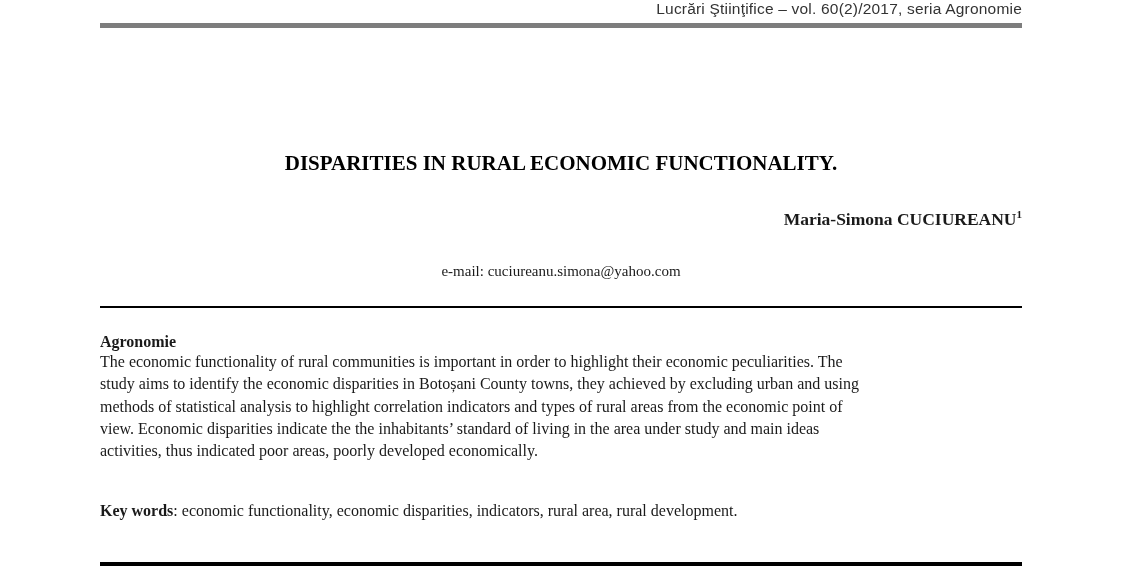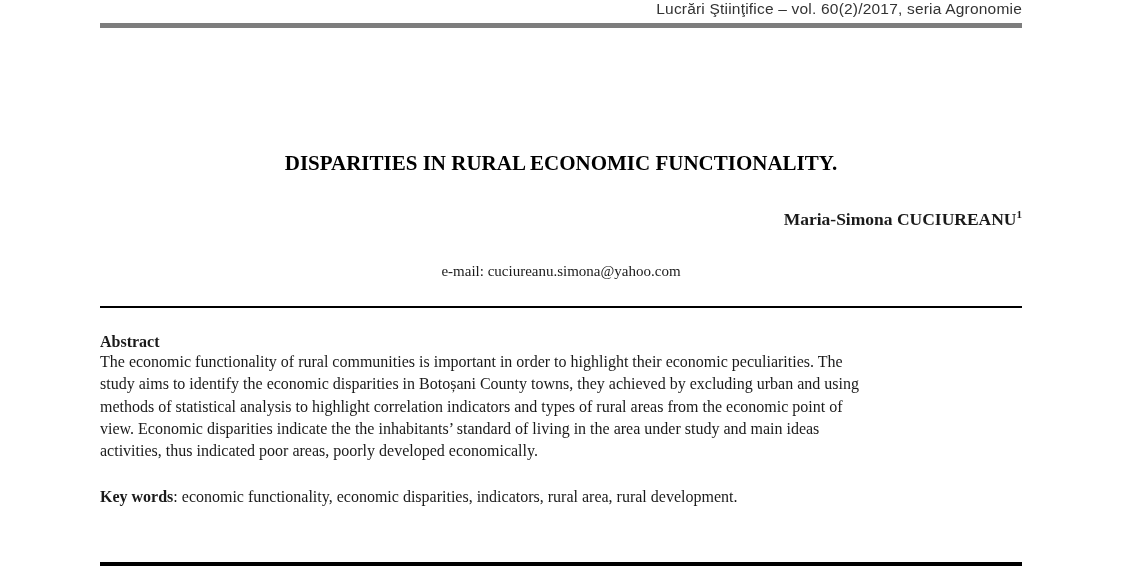--- a/index.html
+++ b/index.html
@@ -57,21 +57,21 @@
     margin-top:25px;
     font-weight:bold;
     font-size:16px;
   }
   .abstract-text{
     font-size:16px;
     line-height:22.4px;
     white-space:pre-line;
   }
   .keywords-line{
-    margin-top:25px;
+    margin-top:39px;
     font-size:16px;
   }
   .keywords-line .kw-label{font-weight:bold;}
 
   .bottom-bar{
     position:absolute;
     left:100px;
     top:562px;
     width:922px;
     height:4px;
@@ -93,21 +93,21 @@
     </div>
 
     <div class="author-line">
       <span>Maria-Simona CUCIUREANU</span><sup>1</sup>
     </div>
 
     <div class="email-line">e-mail: cuciureanu.simona@yahoo.com</div>
 
     <div class="abstract-rule"></div>
 
-    <div class="abstract-heading">Abstract</div>
+    <div class="abstract-heading">Agronomie</div>
 
     <div class="abstract-text">The economic functionality of rural communities is important in order to highlight their economic peculiarities. The
 study aims to identify the economic disparities in Botoșani County towns, they achieved by excluding urban and using
 methods of statistical analysis to highlight correlation indicators and types of rural areas from the economic point of
 view. Economic disparities indicate the the inhabitants’ standard of living in the area under study and main ideas
 activities, thus indicated poor areas, poorly developed economically.</div>
 
     <div class="keywords-line">
       <span class="kw-label">Key words</span><span>: economic functionality, economic disparities, indicators, rural area, rural development.</span>
     </div>

